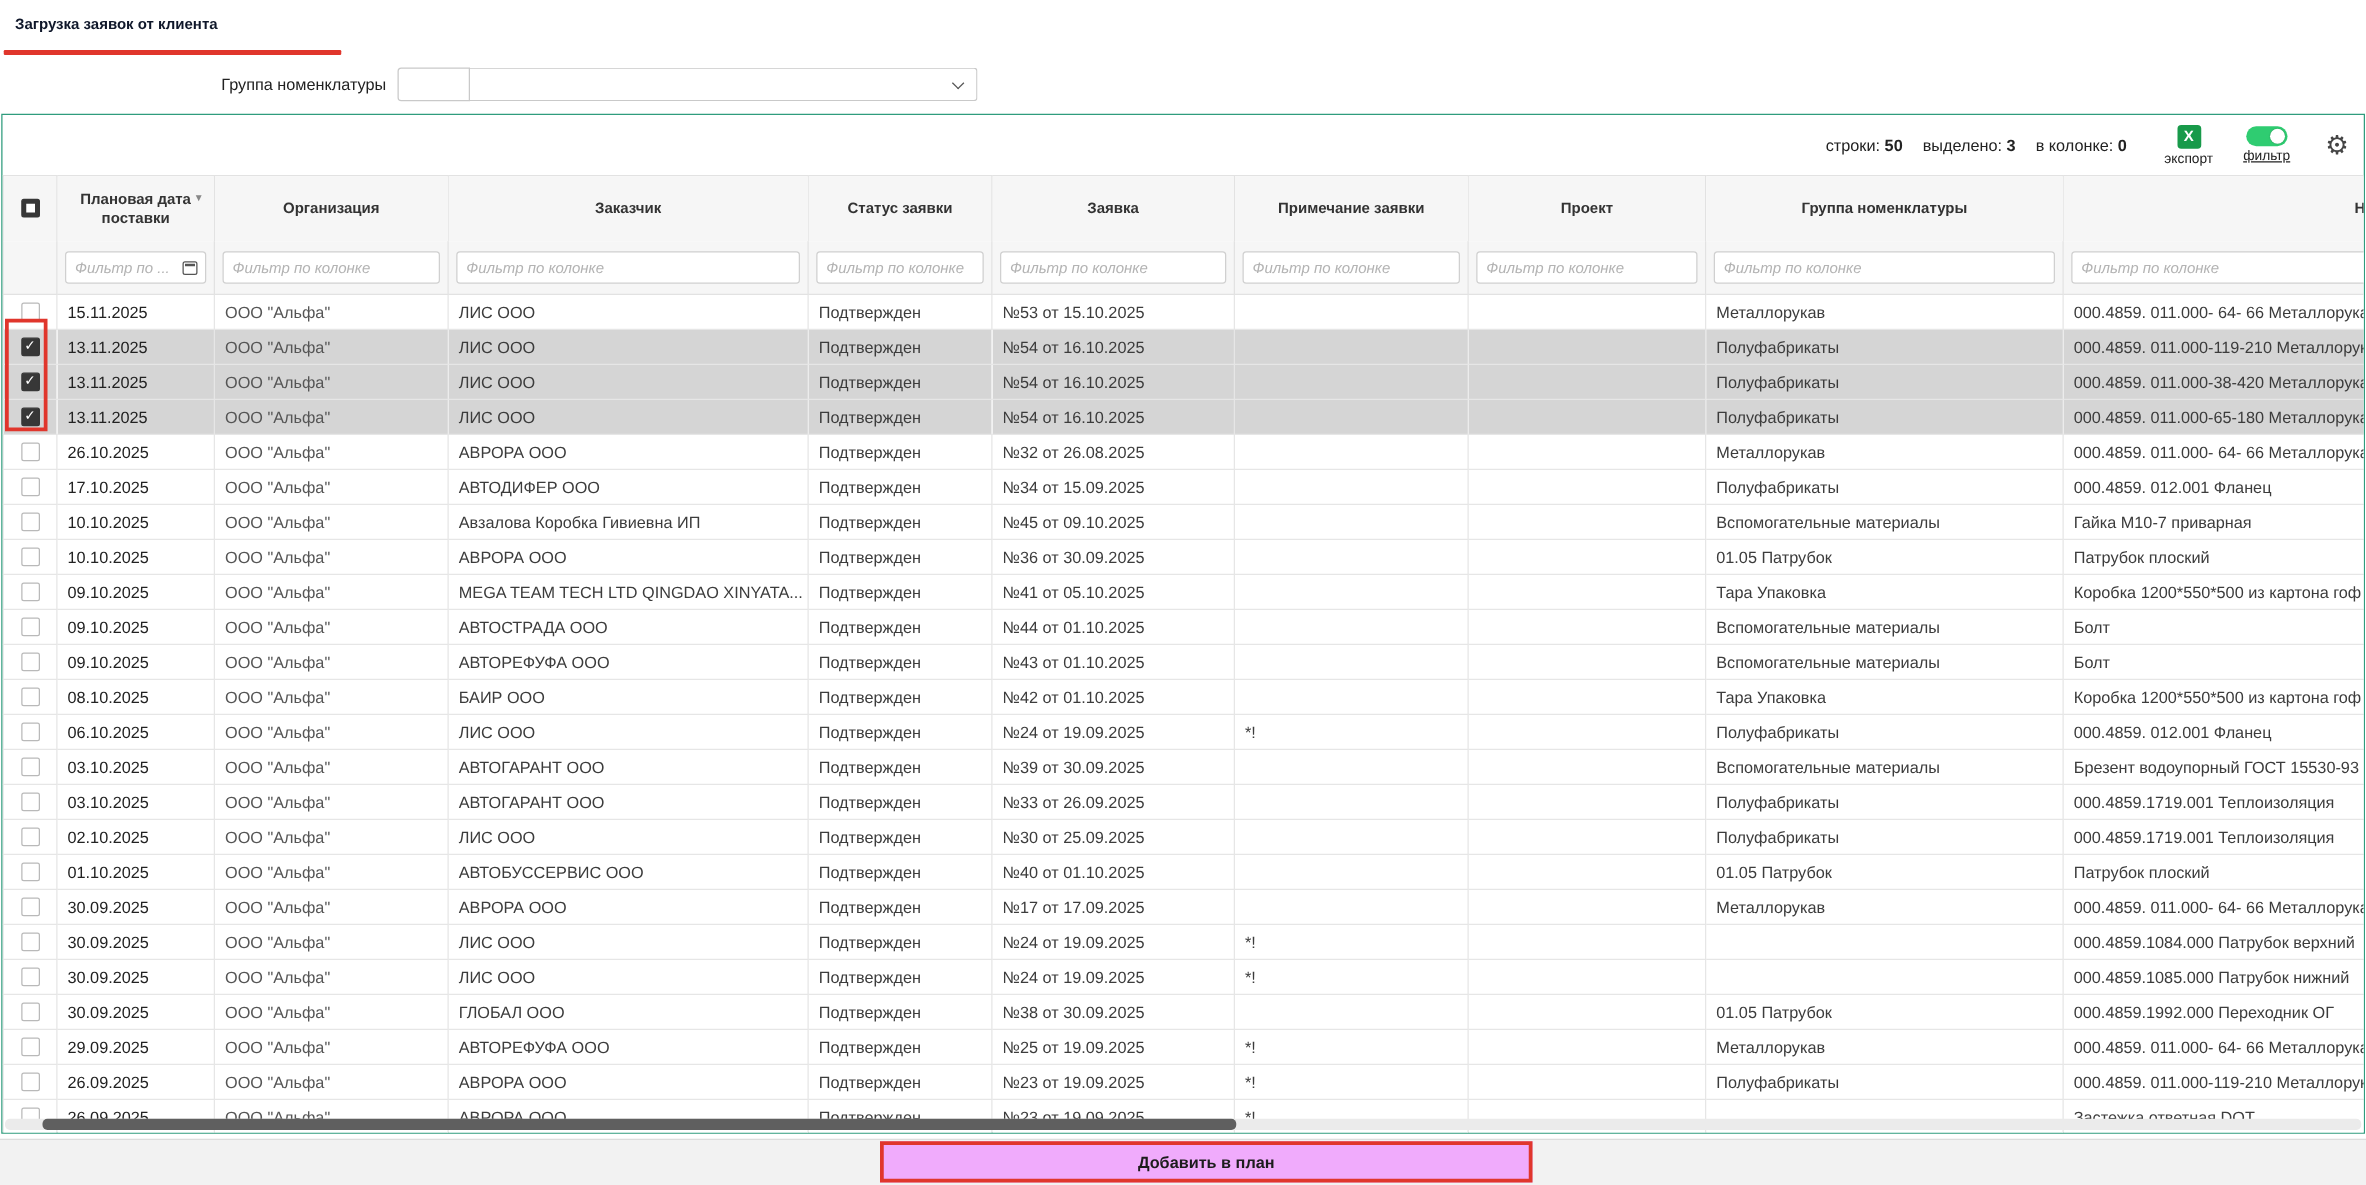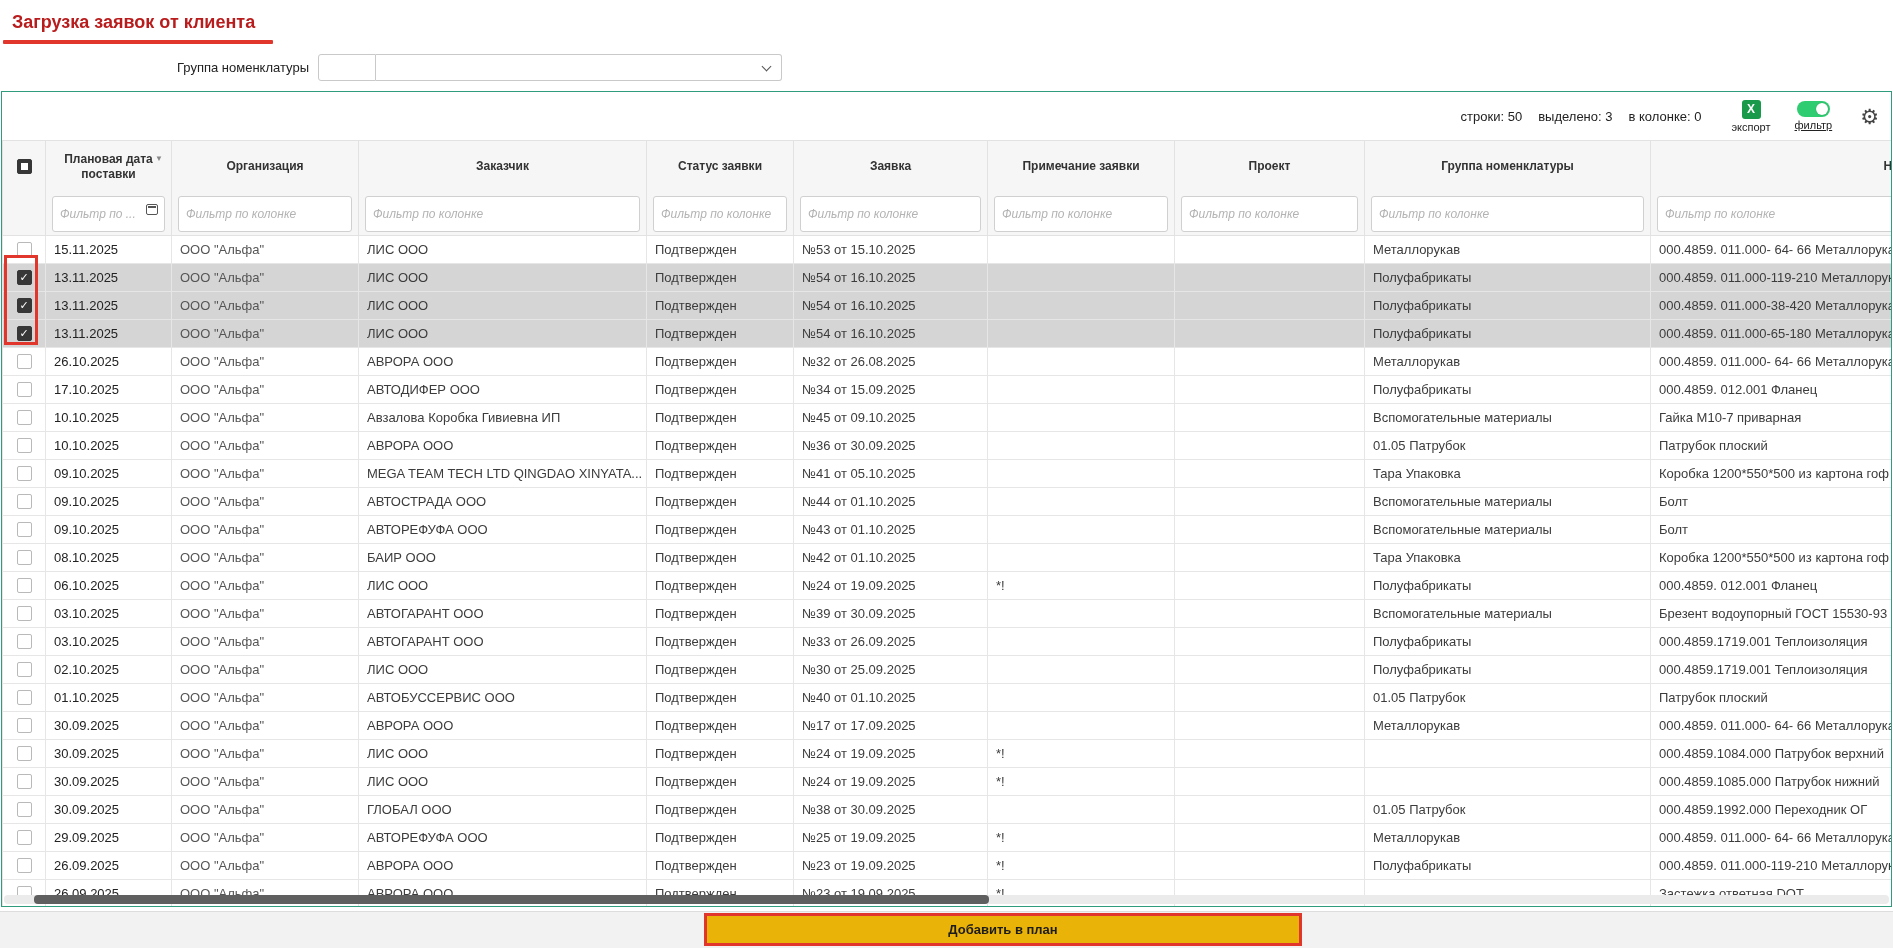--- a/index.html
+++ b/index.html
@@ -5,21 +5,21 @@
   * { box-sizing: border-box; }
   html,body { margin:0; padding:0; }
   body {
     width:1893px; height:948px; position:relative; overflow:hidden;
     background:#ffffff; color:#333;
     font-family:"Liberation Sans", sans-serif; font-size:13px;
   }
   
   .page-title {
     position:absolute; left:12px; top:12px; margin:0;
-    font-size:18px; font-weight:bold; color:#b91c1c;text-align:center;
+    font-size:12px; font-weight:bold; color:#0f172a;text-align:center;
   }
   .title-underline {
     position:absolute; left:3px; top:40px; width:270px; height:4px;
     background:#e0362c; border-radius:1px;
   }
   
   .filter-bar { position:absolute; top:54px; left:0; height:27px; display:flex; align-items:center; }
   .filter-bar label { width:318px; text-align:right; padding-right:9px; font-size:13px; color:#222; }
   .small-input {
     width:58px; height:27px; border:1px solid #c9c9c9; border-radius:3px 0 0 3px;
@@ -37,21 +37,21 @@
   .panel {
     position:absolute; top:91px; left:1px; width:1891px; height:816px;
     border:1px solid #2f9c7d; background:#fff; overflow:hidden;
   }
   
   .toolbar {
     height:48px; display:flex; align-items:center; justify-content:flex-end;
     padding-right:12px; font-size:13px; color:#222;
   }
   .stats { display:flex; align-items:center; gap:16px; margin-right:30px; }
-  .stat b { font-weight:normal;margin-top:44px; }
+  .stat b { font-weight:bold;margin-top:44px; }
   .export { text-align:center; cursor:pointer; margin-right:24px; }
   .export-icon {
     width:19px; height:19px; background:#189a4a; color:#fff; font-weight:bold; font-size:12px;
     border-radius:3px; display:flex; align-items:center; justify-content:center; margin:0 auto;
   }
   .export-label, .toggle-label { font-size:11px; color:#222; margin-top:2px; text-align:center; }
   .toggle-wrap { text-align:center; cursor:pointer; margin-right:28px;text-decoration:underline; }
   .toggle { width:33px; height:16px; background:#2fcc71; border-radius:9px; position:relative; margin:0 auto; }
   .toggle-knob { position:absolute; right:2px; top:2px; width:12px; height:12px; border-radius:50%; background:#fff; box-shadow:0 0 1px rgba(0,0,0,.4); }
   .gear { font-size:21px; color:#454545; cursor:pointer; line-height:1; }
@@ -63,21 +63,21 @@
   col.c8{width:286px} col.c9{width:552px}
   thead tr.names th {
     background:#f6f6f6; border:1px solid #e2e2e2; border-bottom:none;
     font-weight:bold; font-size:12px; color:#333; text-align:center; vertical-align:middle;
     height:52px; padding:2px 8px; white-space:normal; line-height:1.25; position:relative;
   }
   .sort-icon { position:absolute; top:13px; right:8px; font-size:8px; color:#888; }
   thead tr.filters th { background:#f6f6f6; border:1px solid #e2e2e2; border-top:none; height:43px; padding:0 6px; }
   .filter-wrap { position:relative; }
   .filter-input {
-    width:100%; height:36px; border:1px solid #d0d0d0; border-radius:3px; background:#fff;
+    width:100%; height:26px; border:1px solid #d0d0d0; border-radius:3px; background:#fff;
     font-family:inherit; font-size:12px; font-style:italic; color:#444; padding:0 7px; outline:none;
   }
   .filter-input::placeholder { color:#b3b3b3; font-style:italic; }
   .cal-icon {
     position:absolute; right:7px; top:8px; width:12px; height:11px;
     border:1.5px solid #555; border-radius:2px; cursor:pointer;
   }
   .cal-icon::before { content:""; position:absolute; top:1px; left:1px; right:1px; height:2px; background:#555; }
   tbody td {
     border:1px solid #e6e6e6; height:28px; padding:0 8px;
@@ -102,22 +102,22 @@
   .checkbox-annotation {
     position:absolute; left:4px; top:255px; width:34px; height:90px;
     border:3px solid #e0362c; pointer-events:none; z-index:5;
   }
   
   .footer-bar {
     position:absolute; top:911px; left:0; width:1893px; height:37px;
     background:#f2f2f2; border-top:1px solid #ddd;
   }
   .add-btn {
-    position:absolute; top:913px; left:704px; width:598px; height:33px;
-    border:3px solid #e0362c; background:#eab308; font-family:inherit;
+    position:absolute; top:913px; left:704px; width:522px; height:33px;
+    border:3px solid #e0362c; background:#f0abfc; font-family:inherit;
     font-size:13px; font-weight:bold; color:#1c1c1c; cursor:pointer; z-index:6;
   }
 </style>
 </head>
 <body>
 
 <h1 class="page-title">Загрузка заявок от клиента</h1>
 <div class="title-underline"></div>
 
 <div class="filter-bar">

